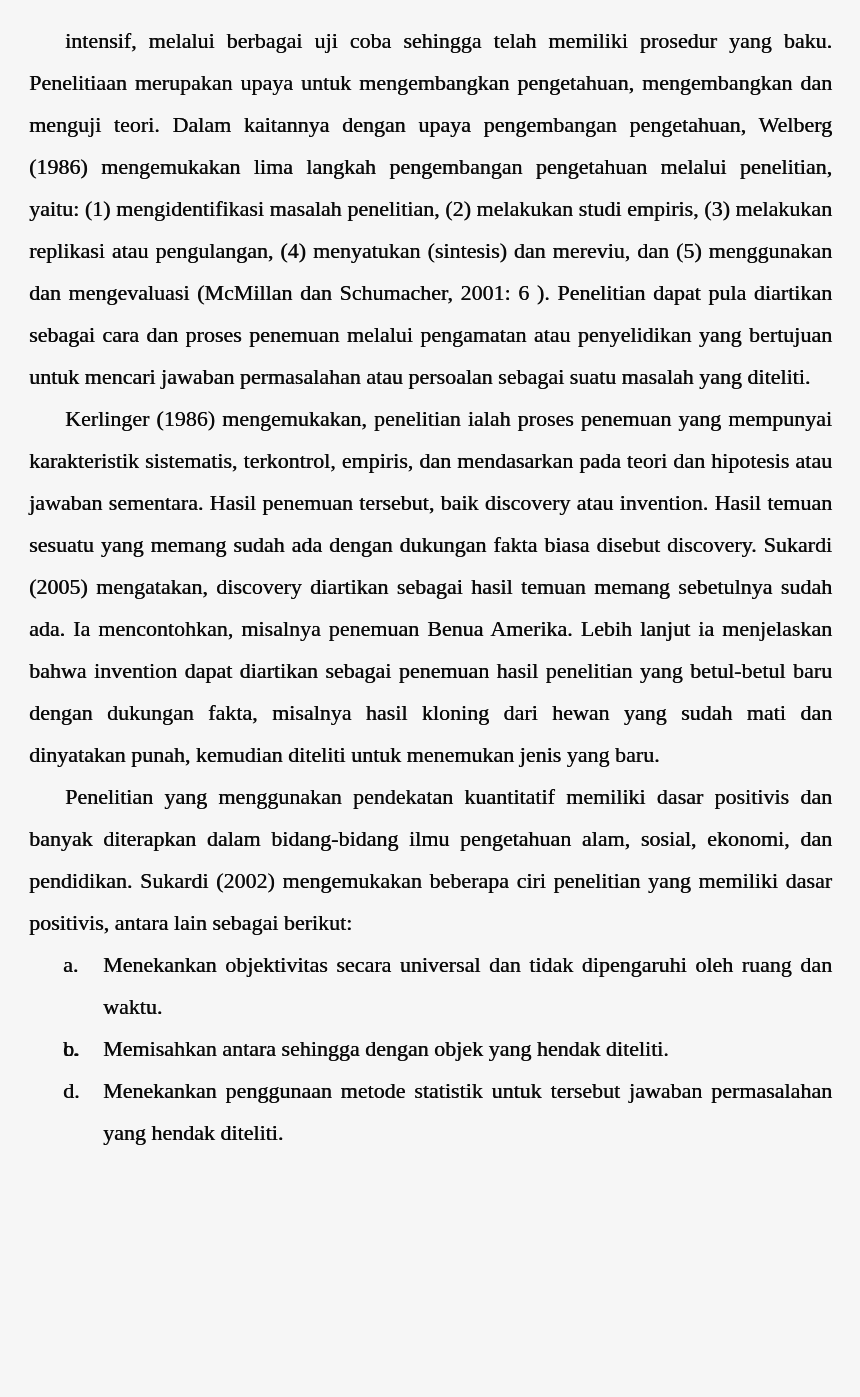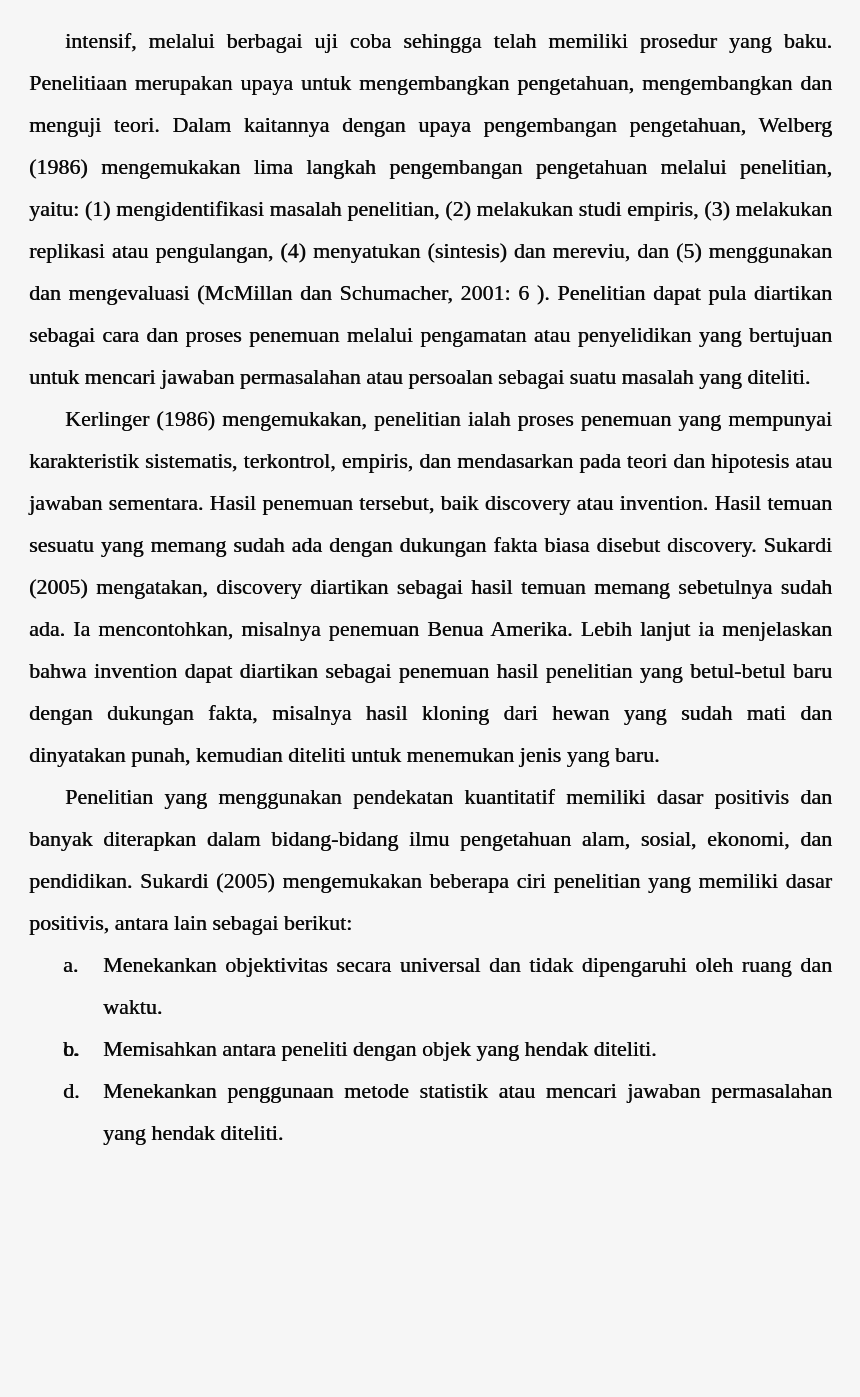--- a/index.html
+++ b/index.html
@@ -47,30 +47,30 @@
 </style>
 </head>
 <body>
 
 <div class="page">
 
   <p class="para">intensif, melalui berbagai uji coba sehingga telah memiliki prosedur yang baku. Penelitiaan merupakan upaya untuk mengembangkan pengetahuan, mengembangkan dan menguji teori. Dalam kaitannya dengan upaya pengembangan pengetahuan, Welberg (1986) mengemukakan lima langkah pengembangan pengetahuan melalui penelitian, yaitu: (1) mengidentifikasi masalah penelitian, (2) melakukan studi empiris, (3) melakukan replikasi atau pengulangan, (4) menyatukan (sintesis) dan mereviu, dan (5) menggunakan dan mengevaluasi (McMillan dan Schumacher, 2001: 6 ). Penelitian dapat pula diartikan sebagai cara dan proses penemuan melalui pengamatan atau penyelidikan yang bertujuan untuk mencari jawaban permasalahan atau persoalan sebagai suatu masalah yang diteliti.</p>
 
   <p class="para">Kerlinger (1986) mengemukakan, penelitian ialah proses penemuan yang mempunyai karakteristik sistematis, terkontrol, empiris, dan mendasarkan pada teori dan hipotesis atau jawaban sementara. Hasil penemuan tersebut, baik discovery atau invention. Hasil temuan sesuatu yang memang sudah ada dengan dukungan fakta biasa disebut discovery. Sukardi (2005) mengatakan, discovery diartikan sebagai hasil temuan memang sebetulnya sudah ada. Ia mencontohkan, misalnya penemuan Benua Amerika. Lebih lanjut ia menjelaskan bahwa invention dapat diartikan sebagai penemuan hasil penelitian yang betul-betul baru dengan dukungan fakta, misalnya hasil kloning dari hewan yang sudah mati dan dinyatakan punah, kemudian diteliti untuk menemukan jenis yang baru.</p>
 
-  <p class="para">Penelitian yang menggunakan pendekatan kuantitatif memiliki dasar positivis dan banyak diterapkan dalam bidang-bidang ilmu pengetahuan alam, sosial, ekonomi, dan pendidikan. Sukardi (2005) mengemukakan beberapa ciri penelitian yang memiliki dasar positivis, antara lain sebagai berikut:</p>
+  <p class="para">Penelitian yang menggunakan pendekatan kuantitatif memiliki dasar positivis dan banyak diterapkan dalam bidang-bidang ilmu pengetahuan alam, sosial, ekonomi, dan pendidikan. Sukardi (2002) mengemukakan beberapa ciri penelitian yang memiliki dasar positivis, antara lain sebagai berikut:</p>
 
   <ol class="abc-list">
     <li>
       <span class="marker">a.</span><span>Menekankan objektivitas secara universal dan tidak dipengaruhi oleh ruang dan waktu.</span>
     </li>
     <li>
       <span class="marker">b.</span>
     </li>
     <li>
-      <span class="marker">c.</span><span>Memisahkan antara peneliti dengan objek yang hendak diteliti.</span>
+      <span class="marker">c.</span><span>Memisahkan antara sehingga dengan objek yang hendak diteliti.</span>
     </li>
     <li>
-      <span class="marker">d.</span><span>Menekankan penggunaan metode statistik atau mencari jawaban permasalahan yang hendak diteliti.</span>
+      <span class="marker">d.</span><span>Menekankan penggunaan metode statistik untuk tersebut jawaban permasalahan yang hendak diteliti.</span>
     </li>
   </ol>
 
 </div>
 
 </body></html>

